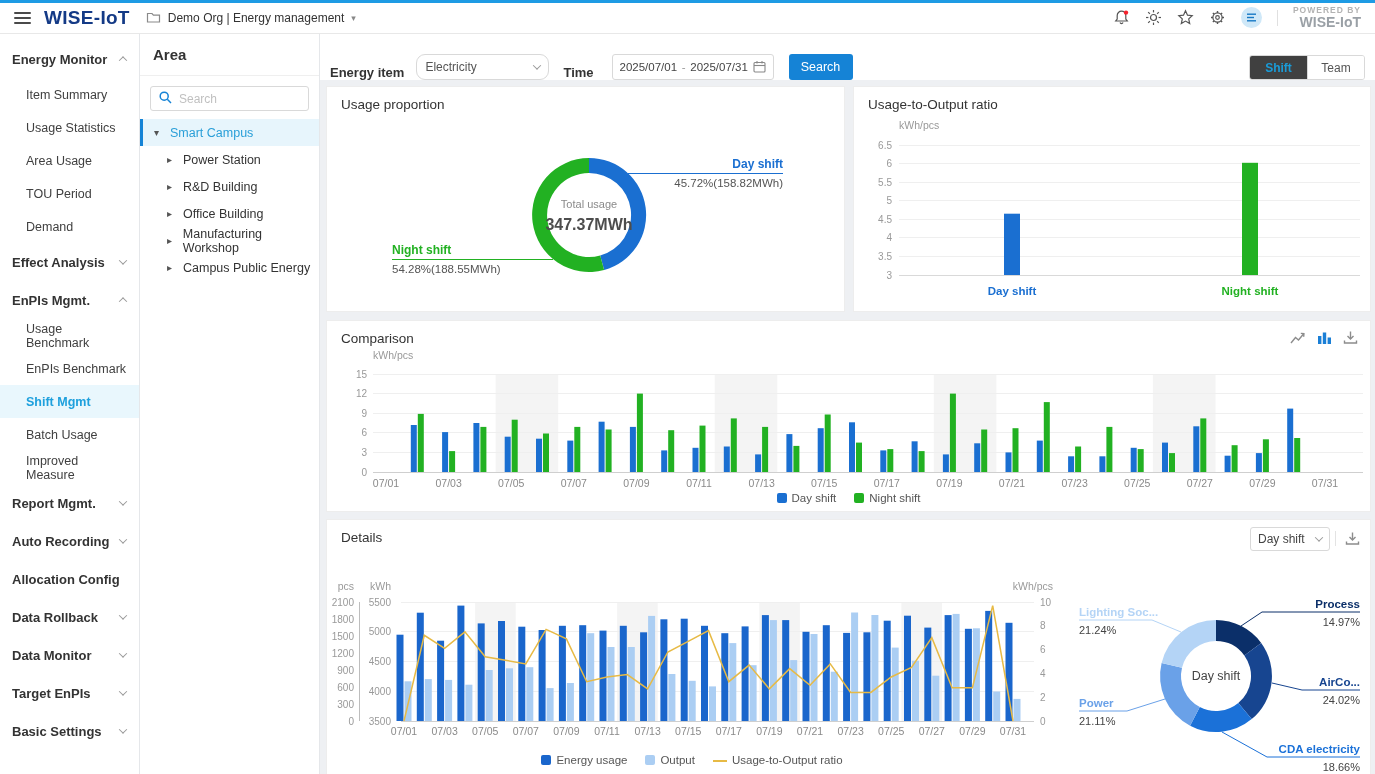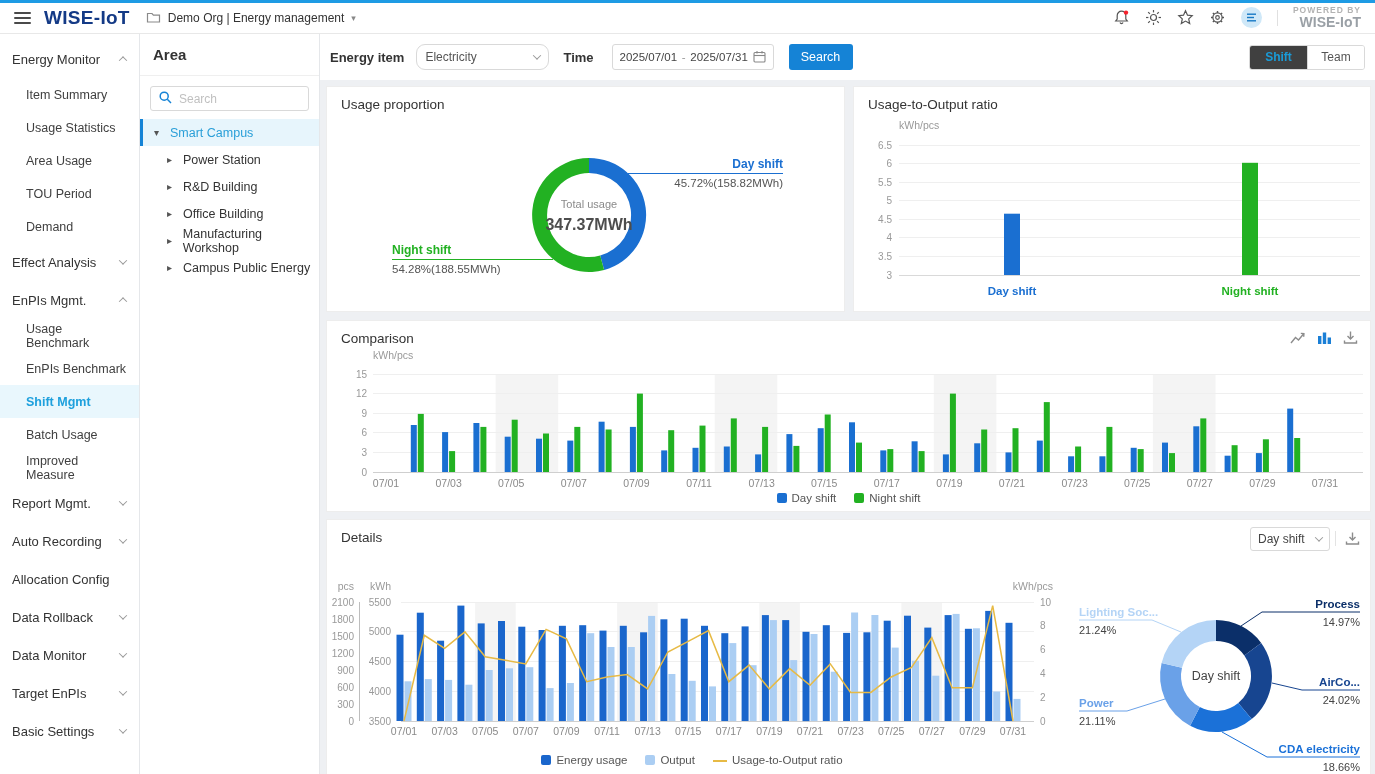--- a/index.html
+++ b/index.html
@@ -15,35 +15,35 @@
   .avatar{width:21px;height:21px;border-radius:50%;background:#cfe8f8;display:flex;align-items:center;justify-content:center}
   .hdr-div{width:1px;height:16px;background:#e0e0e0}
   .powered{ text-align:right;line-height:1.05}
   .powered .l1{font-size:8.5px;color:#b3b3b3;letter-spacing:1px;font-weight:600}
   .powered .l2{font-size:14px;color:#9aa0a6;font-weight:800}
   .chev{display:inline-block;width:6px;height:6px;border-right:1.5px solid #999;border-bottom:1.5px solid #999}
   .chev.down{transform:rotate(45deg) translate(-1px,-1px)}
   .chev.up{transform:rotate(-135deg) translate(-1px,-1px)}
   .sidebar{position:absolute;top:34px;left:0;width:140px;bottom:0;background:#fff;border-right:1px solid #e5e7ea;padding-top:6px;overflow:hidden;z-index:5}
   .srow{position:relative;display:flex;align-items:center;cursor:pointer}
-  .sgroup{height:38px;padding:0 12px;font-size:13px;font-weight:400;color:#333}
+  .sgroup{height:38px;padding:0 12px;font-size:13px;font-weight:700;color:#333}
   .ssub{height:33px;padding:0 12px 0 26px;font-size:12.5px;color:#404040}
   .sactive{background:#e9f7fd;color:#1ea0dd;font-weight:600}
   .srow .chev{position:absolute;right:13px}
   .area{position:absolute;top:34px;left:140px;width:180px;bottom:0;background:#fff;border-right:1px solid #e5e7ea;z-index:5}
   .area-title{height:42px;line-height:42px;padding-left:13px;font-size:15px;font-weight:700;color:#333;border-bottom:1px solid #efefef}
   .search-box{margin:10px 10px 8px 10px;height:25px;border:1px solid #d9d9d9;border-radius:3px;display:flex;align-items:center;padding:0 8px;gap:7px;background:#fff}
   .search-box input{border:none;outline:none;width:100%;font-size:12px;color:#333;font-family:"Liberation Sans",sans-serif}
   .search-box input::placeholder{color:#c0c0c0}
   .tree-row{height:27px;display:flex;align-items:center;font-size:12.5px;color:#333;padding-left:14px;gap:8px;cursor:pointer}
   .tree-row .tri{color:#555;font-size:10px;width:8px}
   .tree-child{padding-left:27px}
   .tree-active{background:#e7f5fc;color:#2a9fd8;border-left:3px solid #1583d6;padding-left:11px}
   .main{position:absolute;top:34px;left:320px;right:0;bottom:0;background:#eef0f3}
-  .toolbar{position:absolute;top:0;left:0;right:0;height:46px;background:#fff;display:flex;align-items:center;padding:0 10px}
+  .toolbar{position:absolute;top:0;left:0;right:0;height:46px;background:#fff;display:flex;align-items:flex-end;padding:0 10px}
   .tb-label{font-size:13px;font-weight:700;color:#333}
   .select{width:133px;height:26px;border:1px solid #d9d9d9;border-radius:9px;display:flex;align-items:center;justify-content:space-between;padding:0 8px;font-size:12px;color:#555;background:#fff;margin:0 14px 0 12px;cursor:pointer}
   .datebox{width:162px;height:26px;border:1px solid #d9d9d9;border-radius:3px;display:flex;align-items:center;justify-content:space-between;padding:0 7px;font-size:11.5px;color:#444;background:#fff;margin-left:18px;cursor:pointer}
   .btn-search{background:#1583d6;color:#fff;font-size:12.5px;border:none;border-radius:3px;height:26px;width:64px;margin-left:15px;cursor:pointer;font-family:"Liberation Sans",sans-serif}
   .seg{margin-left:auto;display:flex;border:1px solid #d9d9d9;border-radius:3px;overflow:hidden;height:25px}
   .seg-opt{width:57px;display:flex;align-items:center;justify-content:center;font-size:12px;color:#555;background:#fff;cursor:pointer}
   .seg-opt+.seg-opt{border-left:1px solid #d9d9d9}
   .seg-active{background:#404040;color:#1a9bd7;font-weight:700}
   .panel{position:absolute;background:#fff;border:1px solid #ededed}
   #p-prop{left:6px;top:52px;width:519px;height:226px}

